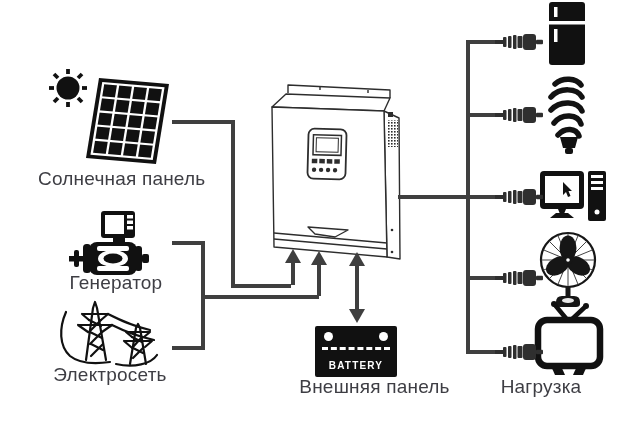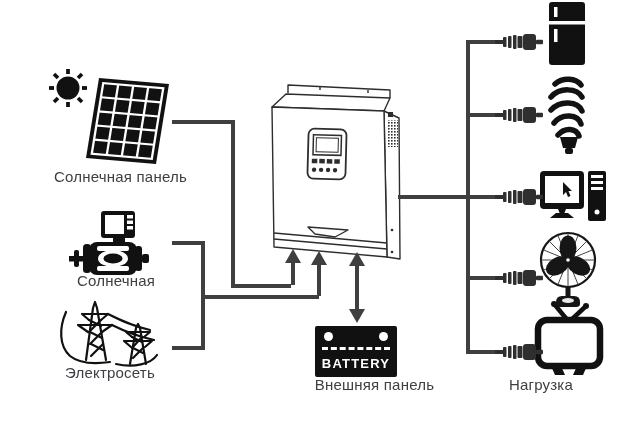--- a/index.html
+++ b/index.html
@@ -1,29 +1,29 @@
 <!DOCTYPE html>
 <html><head>
 <meta charset="utf-8">
 <style>
   html,body{margin:0;padding:0;background:#ffffff;}
   .stage{position:relative;width:642px;height:427px;background:#fff;overflow:hidden;
          font-family:"Liberation Sans",sans-serif;}
-  .label{position:absolute;font-size:15px;color:#3e3e44;text-align:center;
+  .label{position:absolute;font-size:19px;color:#3e3e44;text-align:center;
          letter-spacing:.2px;white-space:nowrap;}
   .wires{position:absolute;left:0;top:0;z-index:5;}
   .icon{position:absolute;z-index:2;}
   
   .battery{position:absolute;left:315px;top:326px;width:82px;height:51px;
            background:#111;border-radius:2px;z-index:3;}
   .battery .dot{position:absolute;top:6px;width:9px;height:9px;border-radius:50%;background:#fff;}
   .battery .dot.l{left:9px;} .battery .dot.r{right:9px;}
   .battery .dash{position:absolute;top:21px;left:7px;right:7px;border-top:3.5px dashed #fff;}
   .battery .btxt{position:absolute;bottom:6px;width:100%;text-align:center;color:#fff;
-                 font-weight:bold;font-size:13px;letter-spacing:1.2px;}
+                 font-weight:bold;font-size:10px;letter-spacing:1.2px;}
 </style>
 </head>
 <body>
 
 <div class="stage">
 
   <svg class="icon" style="left:46px;top:64px" width="46" height="46" viewBox="0 0 46 46">
     <circle cx="22" cy="24" r="11.5" fill="#111"></circle>
     <g stroke="#111" stroke-width="3.8" stroke-linecap="butt">
       <line x1="22" y1="5" x2="22" y2="10"></line>
@@ -67,21 +67,21 @@
     </g>
     <rect x="39" y="9" width="19" height="19" fill="#fff"></rect>
     <rect x="61" y="9" width="6" height="3.5" fill="#fff"></rect>
     <rect x="61" y="14.5" width="6" height="3.5" fill="#fff"></rect>
     <rect x="61" y="20" width="6" height="3.5" fill="#fff"></rect>
     <rect x="31" y="40" width="32" height="5" rx="2" fill="#fff"></rect>
     <rect x="31" y="60" width="32" height="5" rx="2" fill="#fff"></rect>
     <ellipse cx="47" cy="52.5" rx="15" ry="8.5" fill="#fff"></ellipse>
     <ellipse cx="47" cy="52.5" rx="9.5" ry="5" fill="#111"></ellipse>
   </svg>
-  <div class="label" style="left:46px;top:272px;width:140px">Солнечная</div>
+  <div class="label" style="left:46px;top:272px;width:140px">Генератор</div>
 
   <svg class="icon" style="left:56px;top:298px" width="116" height="72" viewBox="0 0 116 72">
     <g stroke="#111" stroke-width="2.2" fill="none" stroke-linecap="round" stroke-linejoin="round">
       <path d="M10,14 C3,30 3,48 14,58 C24,66 40,66 54,64"></path>
       <path d="M60,66 C78,70 95,66 101,57"></path>
       <path d="M30,62 L37,10 M50,62 L41,10 M37,10 L39,4 L41,10"></path>
       <path d="M26,16 H52 M26,16 L33,22 M52,16 L45,22"></path>
       <path d="M22,27 H56 M22,27 L32,34 M56,27 L46,34"></path>
       <path d="M33,22 L45,28 M45,22 L33,34 M34,34 L46,40 M46,34 L34,46 M35,46 L47,52 M47,46 L35,58"></path>
       <path d="M74,66 L80,30 M90,66 L84,30 M80,30 L82,26 L84,30"></path>

